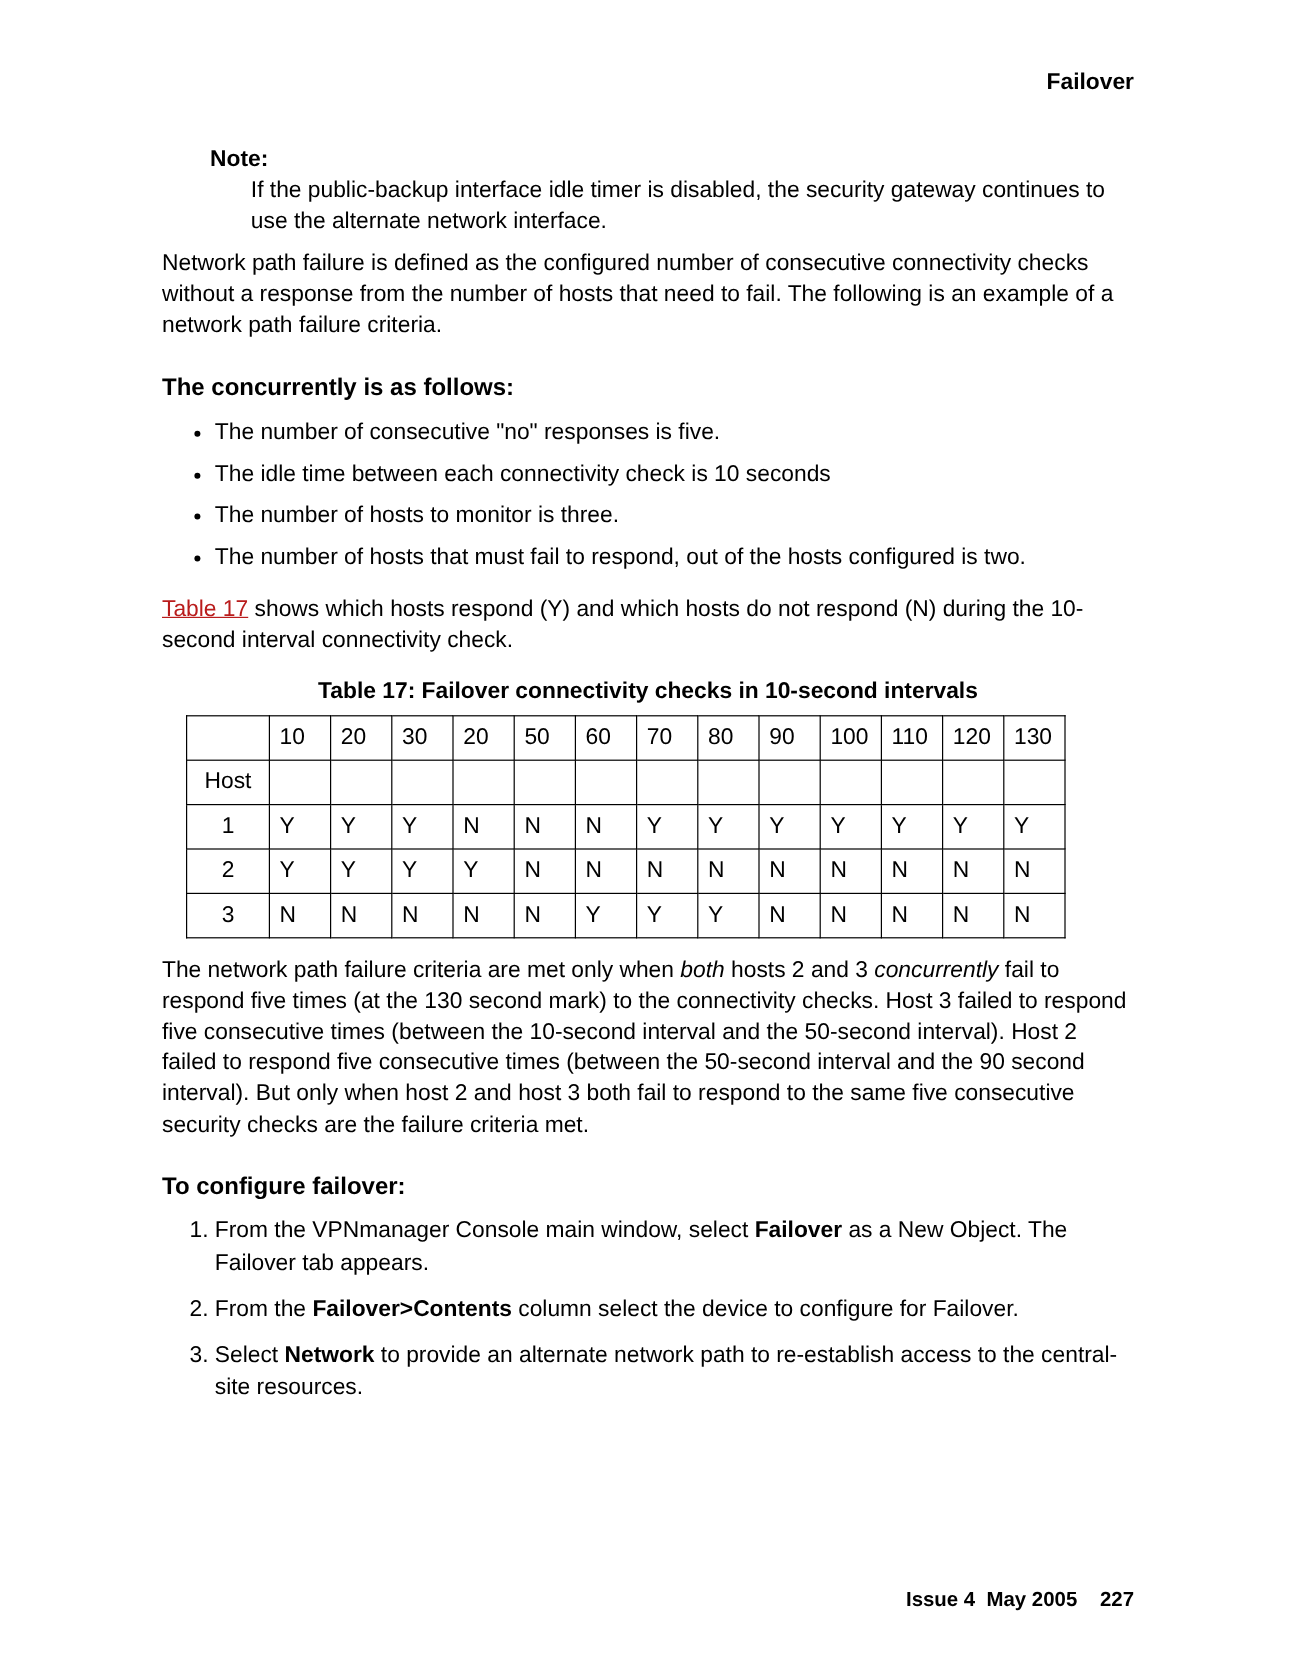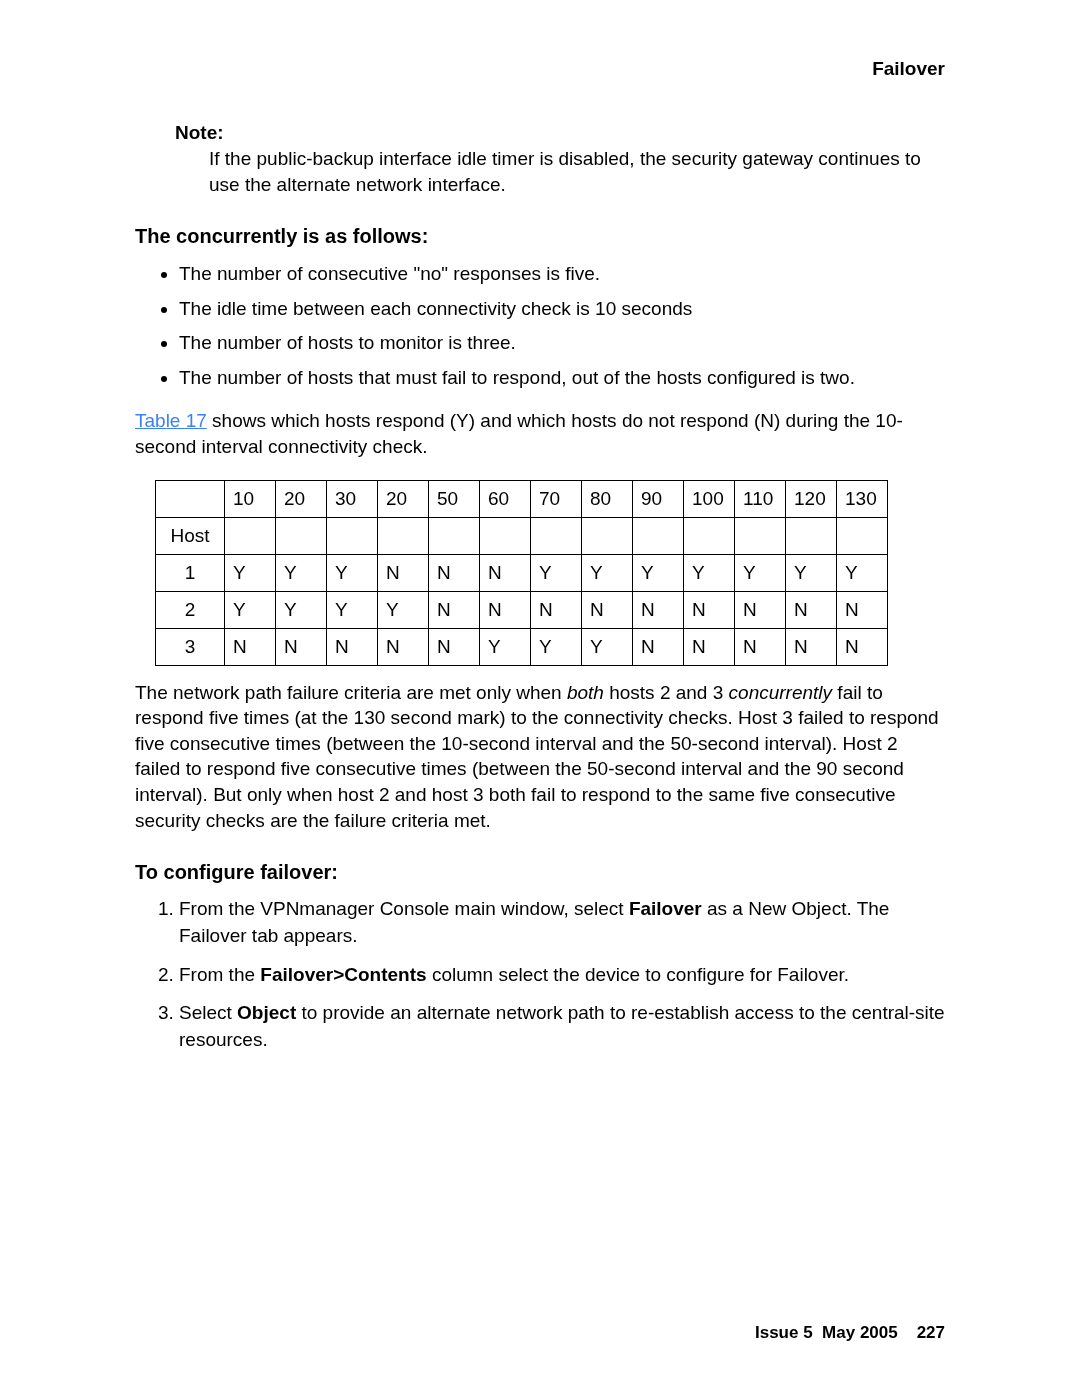--- a/index.html
+++ b/index.html
@@ -52,21 +52,21 @@
     padding-left: 44px;
     font-size: 19px;
     line-height: 1.5;
   }
   ul.bullets li {
     list-style-type: disc;
     margin-bottom: 6px;
     padding-left: 0px;
   }
   .table-ref {
-    color: #3b82f6;
+    color: #b91c1c;
     text-decoration: underline;
   }
   .table-caption {
     text-align: center;
     font-weight: bold;
     font-size: 19px;
     margin-top: 18px;
     margin-bottom: 8px;
   }
   table.failover {
@@ -113,34 +113,36 @@
 </head>
 <body>
 
 <div class="page">
 
   <div class="header-title">Failover</div>
 
   <div class="note-label">Note:</div>
   <div class="note-body">If the public-backup interface idle timer is disabled, the security gateway continues to use the alternate network interface.</div>
 
+  <div class="para">Network path failure is defined as the configured number of consecutive connectivity checks without a response from the number of hosts that need to fail. The following is an example of a network path failure criteria.</div>
 
   <div class="section-heading">The concurrently is as follows:</div>
 
   <ul class="bullets">
     <li>The number of consecutive "no" responses is five.</li>
     <li>The idle time between each connectivity check is 10 seconds</li>
     <li>The number of hosts to monitor is three.</li>
     <li>The number of hosts that must fail to respond, out of the hosts configured is two.</li>
   </ul>
 
   <div class="para">
     <a href="#" class="table-ref">Table 17</a><span> shows which hosts respond (Y) and which hosts do not respond (N) during the 10-second interval connectivity check.</span>
   </div>
 
+  <div class="table-caption">Table 17: Failover connectivity checks in 10-second intervals</div>
 
   <table class="failover">
     <tbody>
         <tr>
       <td class="rowhead"></td>
       <td>10</td>
       <td>20</td>
       <td>30</td>
       <td>20</td>
       <td>50</td>
@@ -227,21 +229,21 @@
   <div class="section-heading">To configure failover:</div>
 
   <ol class="steps">
     <li>
       <span>From the VPNmanager Console main window, select </span><span class="bold">Failover</span><span> as a New Object. The Failover tab appears.</span>
     </li>
     <li>
       <span>From the </span><span class="bold">Failover&gt;Contents</span><span> column select the device to configure for Failover.</span>
     </li>
     <li>
-      <span>Select </span><span class="bold">Object</span><span> to provide an alternate network path to re-establish access to the central-site resources.</span>
+      <span>Select </span><span class="bold">Network</span><span> to provide an alternate network path to re-establish access to the central-site resources.</span>
     </li>
   </ol>
 
   <div class="footer">
-    <span>Issue 5</span>&nbsp;&nbsp;<span>May 2005</span>&nbsp;&nbsp;&nbsp;&nbsp;<span>227</span>
+    <span>Issue 4</span>&nbsp;&nbsp;<span>May 2005</span>&nbsp;&nbsp;&nbsp;&nbsp;<span>227</span>
   </div>
 
 </div>
 
 </body></html>

